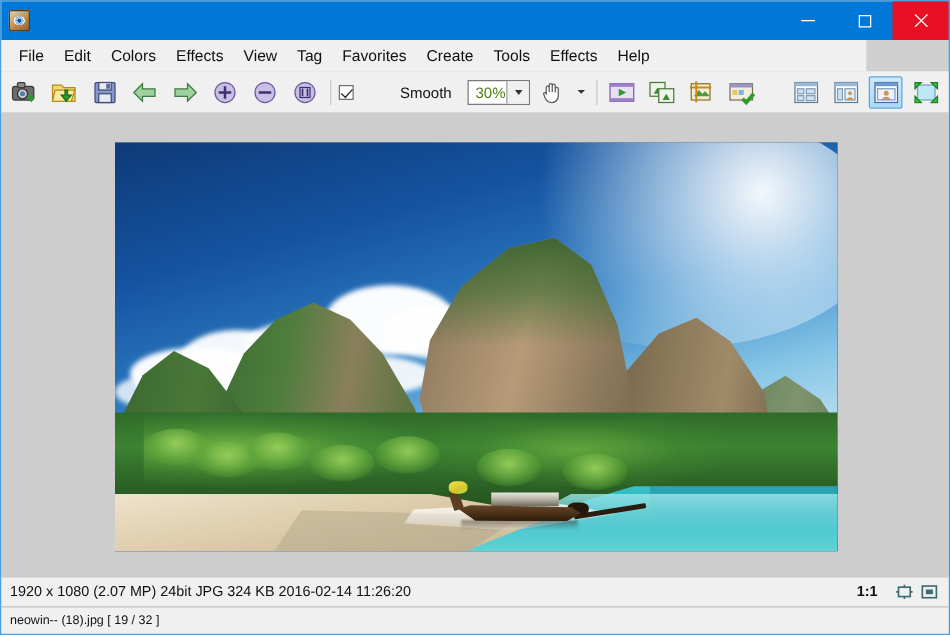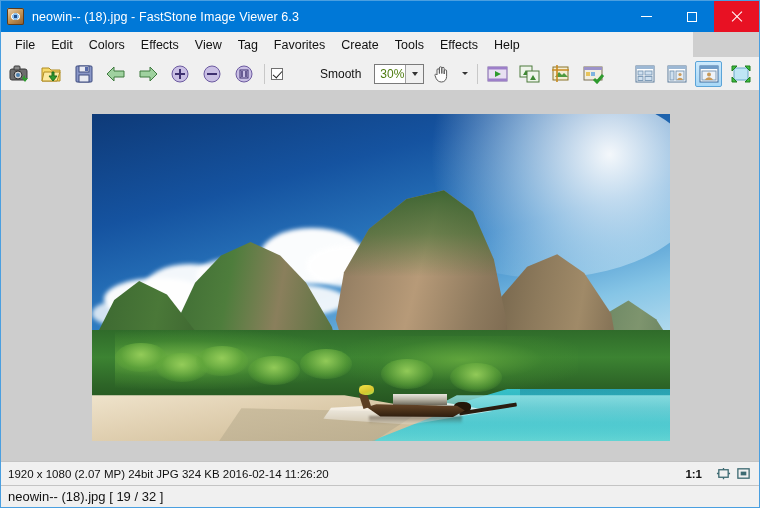--- a/index.html
+++ b/index.html
@@ -242,30 +242,29 @@
   .status-text{font-size:11.5px;color:#111;padding-left:7px;white-space:nowrap;}
   .status-right{margin-left:auto;display:flex;align-items:center;padding-right:8px;}
   .ratio-text{font-size:11.5px;color:#111;margin-right:9px;font-weight:bold;}
   .st-icon{width:15px;height:15px;margin-left:5px;flex:none;}
   
   .bottombar{
     position:absolute;left:0;top:484px;width:758px;height:22px;
     background:#f0f0f0;border-top:1px solid #c4c4c4;
     display:flex;align-items:center;box-sizing:border-box;
   }
-  .bottom-text{font-size:13px;color:#111;padding-left:7px;white-space:nowrap;}
+  .bottom-text{font-size:10px;color:#111;padding-left:7px;white-space:nowrap;}
 </style>
 </head>
 <body>
 
 <div id="app">
 
   <div class="titlebar">
     <div class="title-icon"></div>
-    <div class="title-text">neowin-- (18).jpg  -  FastStone Image Viewer 6.3</div>
     <div class="win-btns">
       <div class="win-btn">
         <span class="glyph-min"></span>
       </div>
       <div class="win-btn">
         <span class="glyph-max"></span>
       </div>
       <div class="win-btn close">
         <span class="glyph-close"></span>
       </div>

